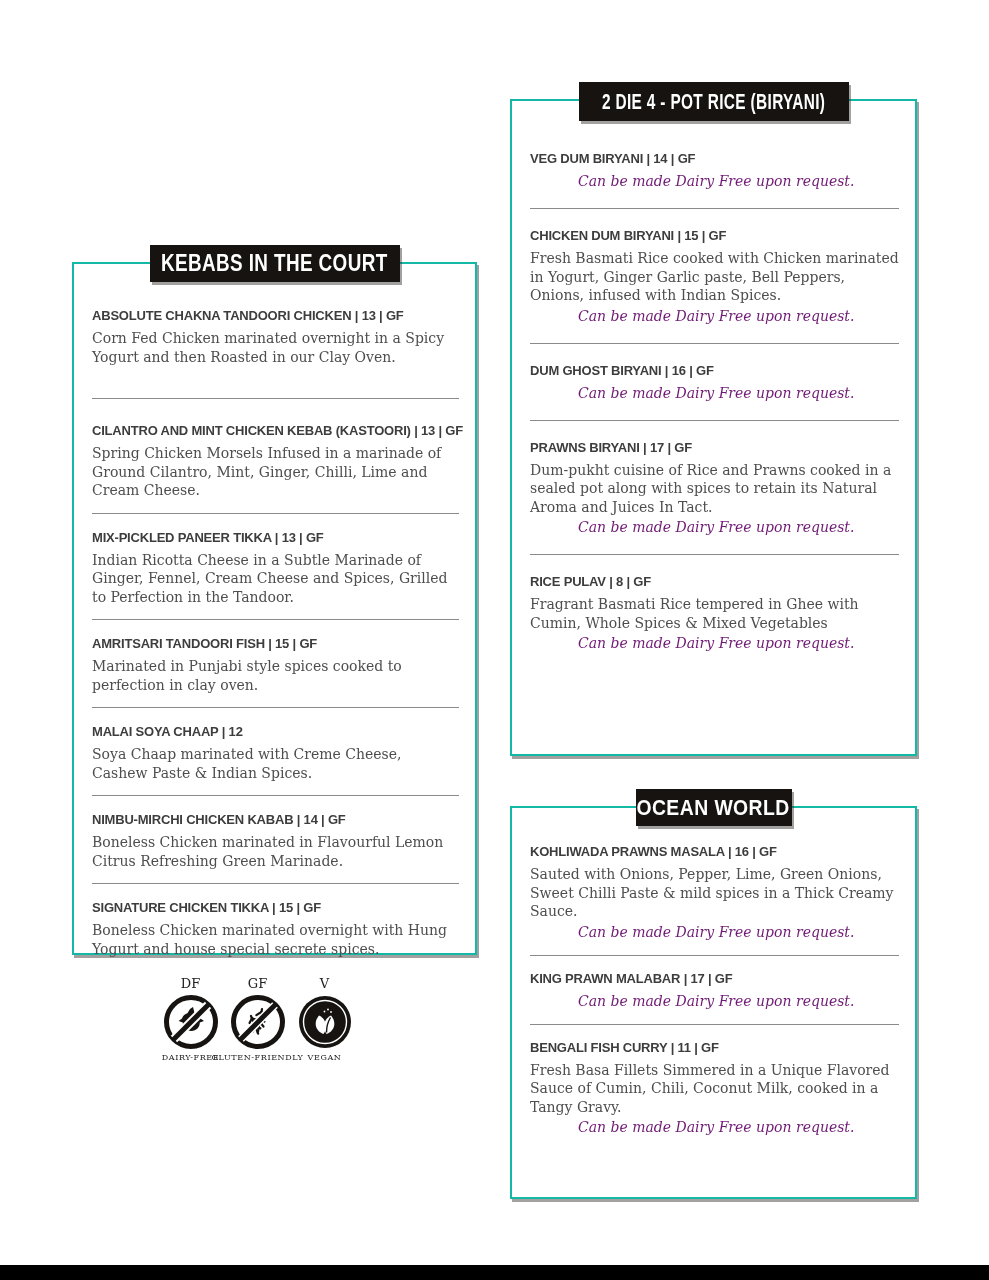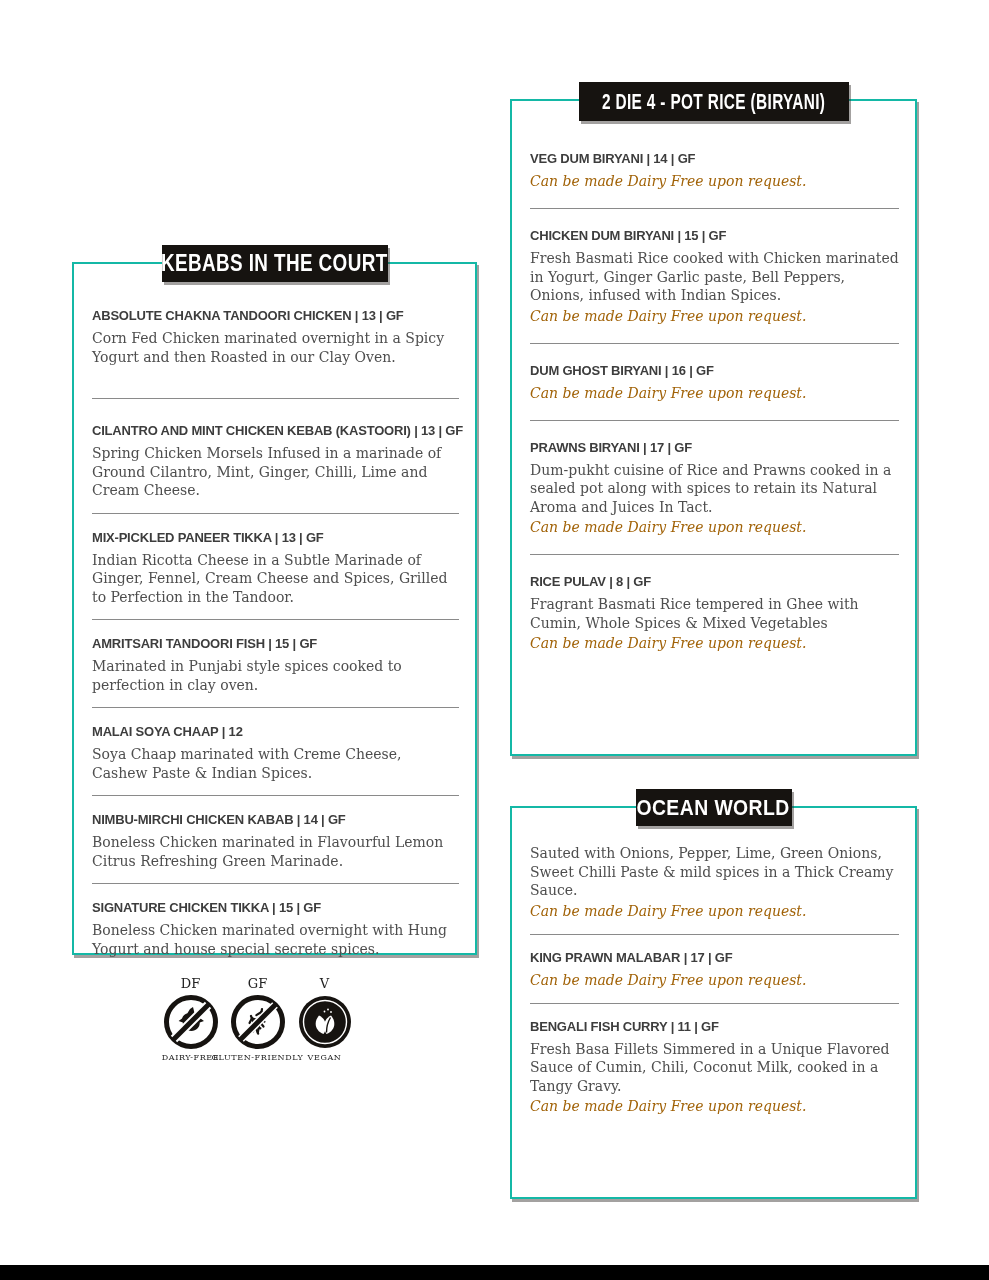--- a/index.html
+++ b/index.html
@@ -27,21 +27,21 @@
     top: -19px;
     left: 50%;
     transform: translateX(-50%);
     background: #161310;
     color: #ffffff;
     display: flex;
     align-items: center;
     justify-content: center;
     box-shadow: 2px 3px 0 rgba(50, 46, 44, 0.45);
   }
-  .panel-kebabs  .panel-header { width: 226px; height: 37px; }
+  .panel-kebabs  .panel-header { width: 250px; height: 37px; }
   .panel-biryani .panel-header { width: 270px; height: 39px; }
   .panel-ocean   .panel-header { width: 156px; height: 37px; }
   .panel-header span {
     display: inline-block;
     font-weight: 700;
     font-size: 23px;
     letter-spacing: 0.5px;
     white-space: nowrap;
   }
   .panel-kebabs  .panel-header span { transform: scaleX(0.82); }
@@ -54,22 +54,23 @@
     color: #3d3d3d;
     white-space: nowrap;
     margin-bottom: 5px;
   }
   .item-desc {
     font: 14px/18.5px "DejaVu Serif", serif;
     color: #4e4e4e;
   }
   .item-note {
     font: italic 14px/19px "DejaVu Serif", serif;
-    color: #a16207;
+    color: #701a75;
     margin-top: 2px;
+    margin-left: 48px;
   }
   .sep { border-top: 1px solid #8a8a8a; }
   .panel-kebabs  .sep { margin: 13px 0 16px; }
   .panel-kebabs  .sep-wide { margin: 32px 0 24px; }
   .panel-biryani .sep { margin: 17px 0 19px; }
   .panel-ocean   .sep { margin: 13px 0 15px; }
 
   .legend {
     position: absolute;
     left: 157px;
@@ -184,20 +185,21 @@
       <p class="item-note">Can be made Dairy Free upon request.</p>
     </article>
   </section>
 
   <section class="panel panel-ocean">
     <div class="panel-header">
       <span>OCEAN WORLD</span>
     </div>
 
     <article>
+      <h3 class="item-title">KOHLIWADA PRAWNS MASALA | 16 | GF</h3>
       <p class="item-desc">Sauted with Onions, Pepper, Lime, Green Onions, Sweet Chilli Paste &amp; mild spices in a Thick Creamy Sauce.</p>
       <p class="item-note">Can be made Dairy Free upon request.</p>
     </article>
     <div class="sep"></div>
 
     <article>
       <h3 class="item-title">KING PRAWN MALABAR | 17 | GF</h3>
       <p class="item-note">Can be made Dairy Free upon request.</p>
     </article>
     <div class="sep"></div>

